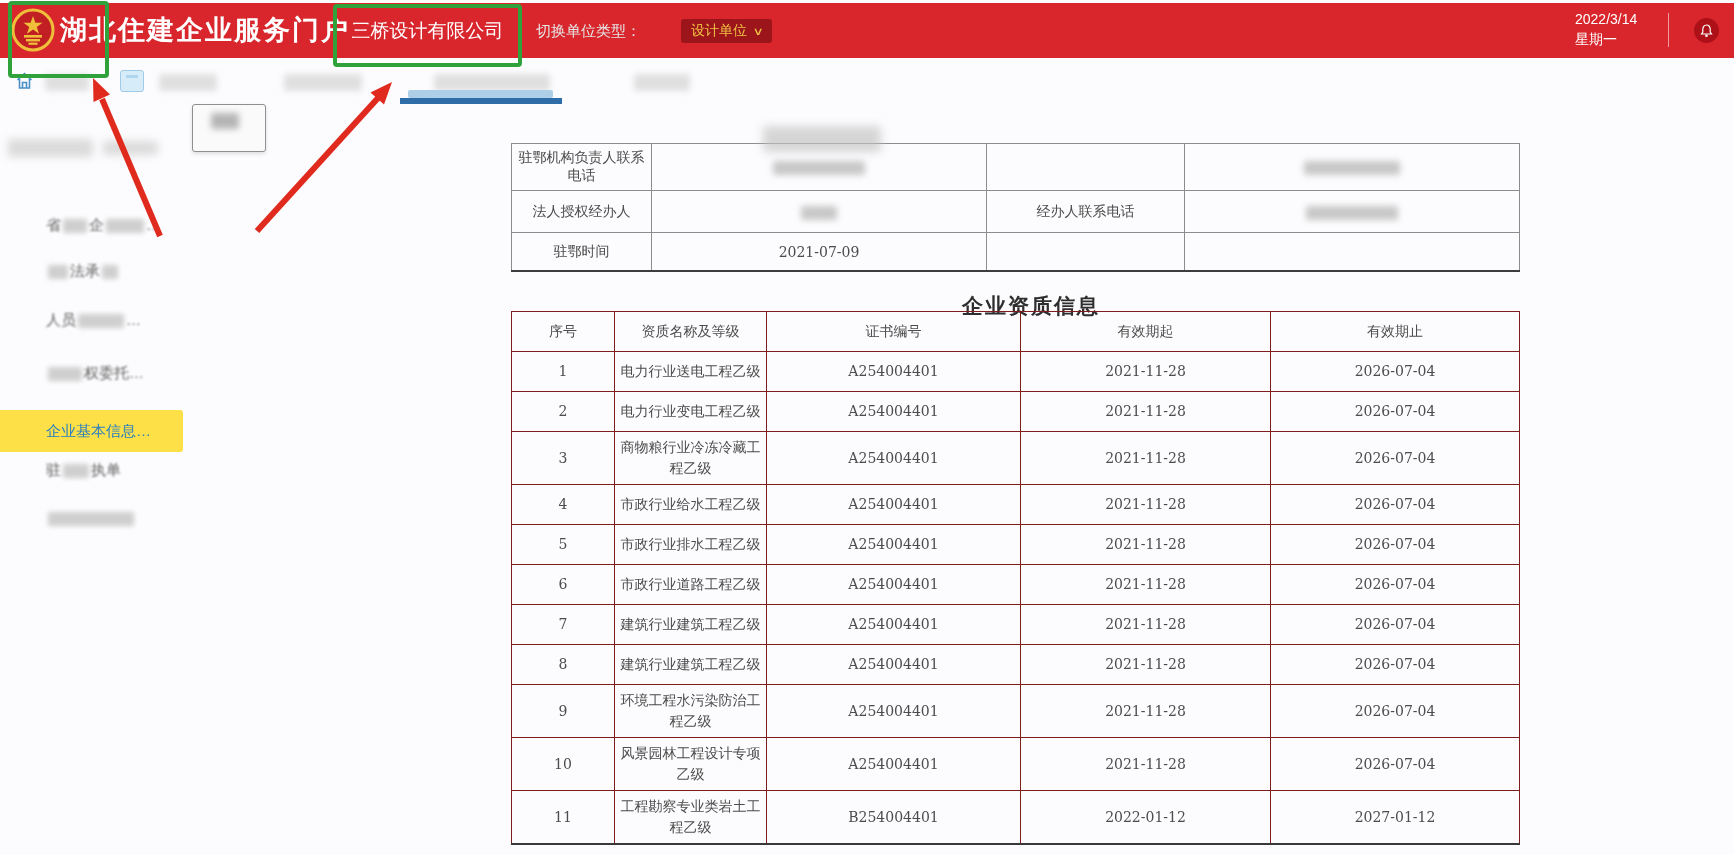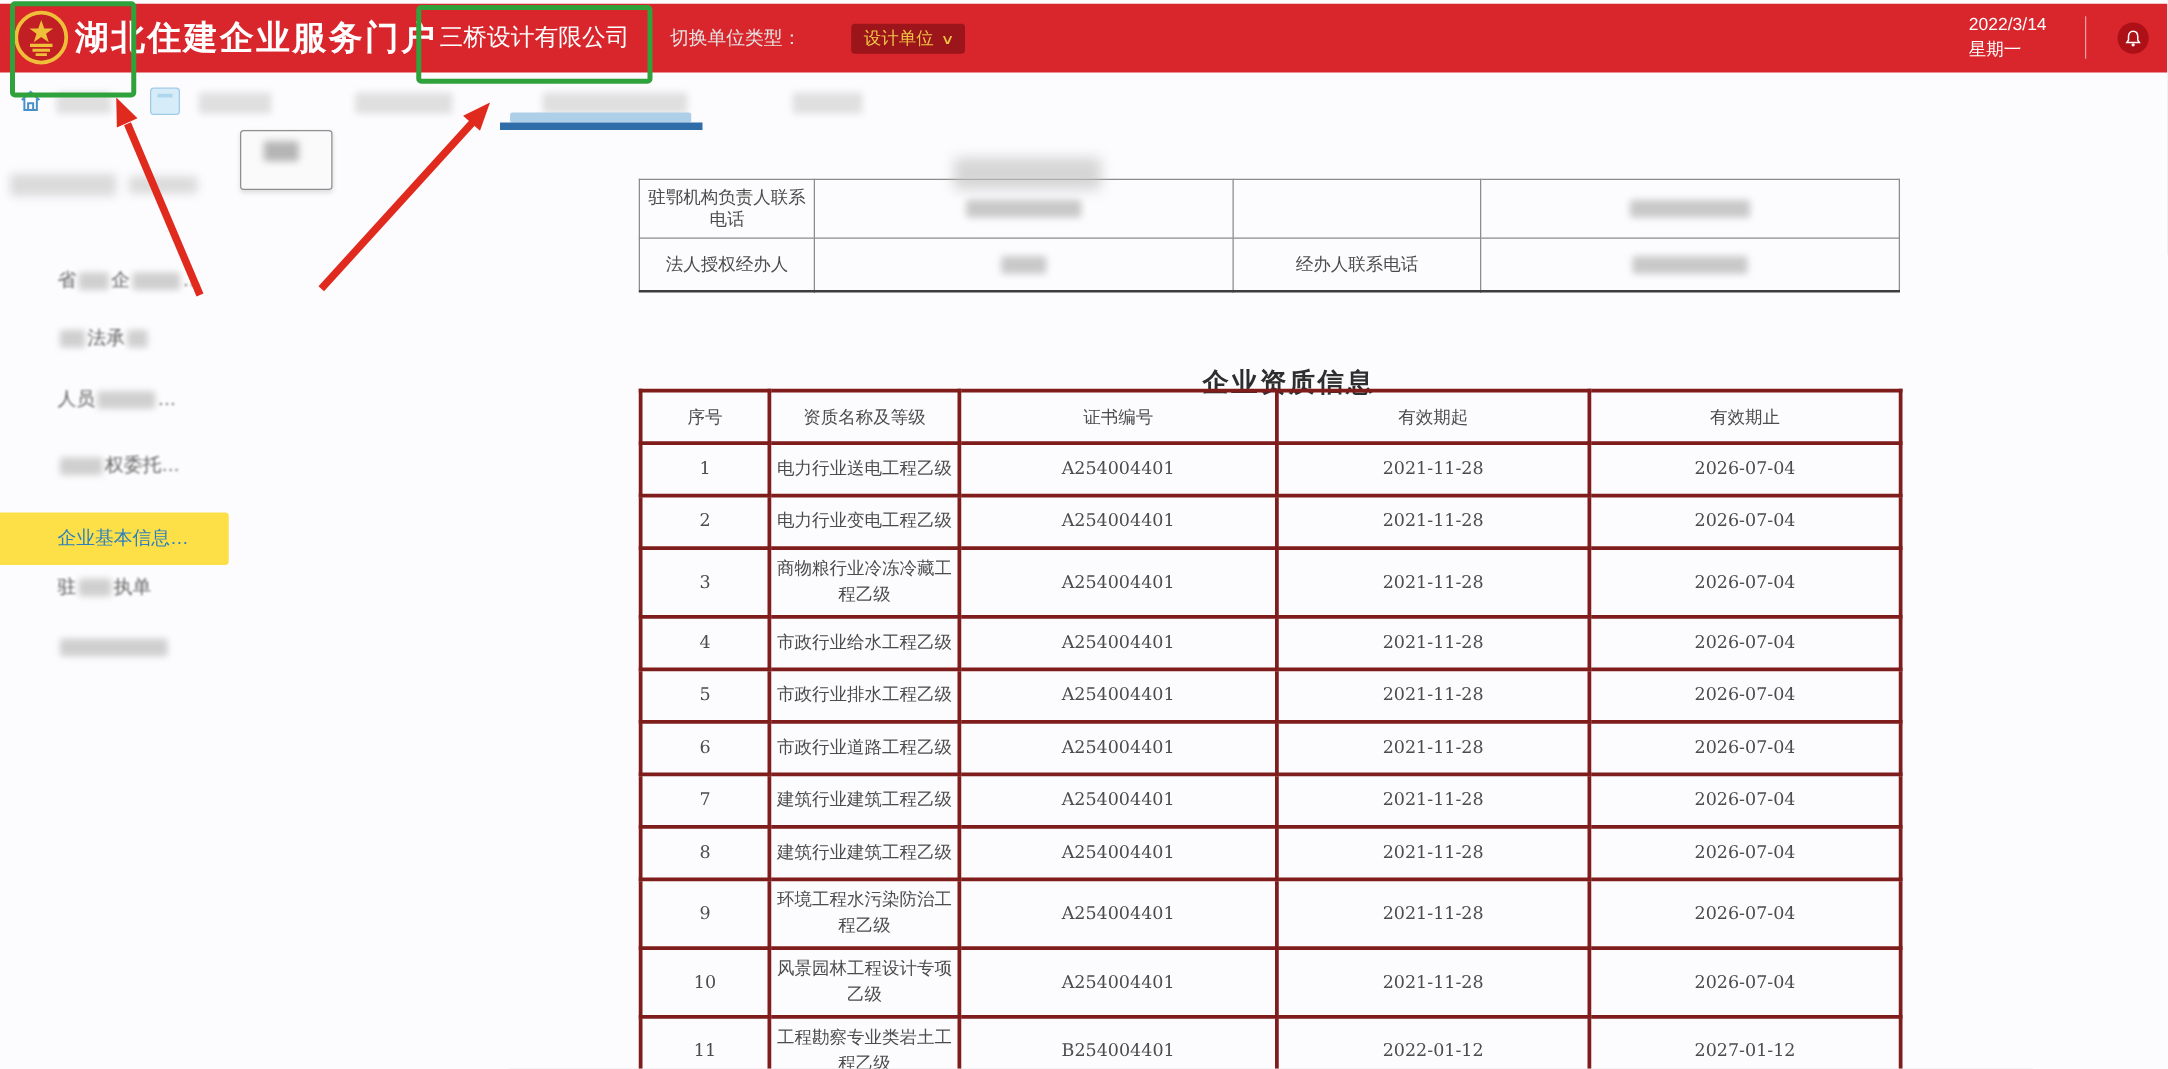--- a/index.html
+++ b/index.html
@@ -63,21 +63,21 @@
   #info-table tr:nth-child(1) td{height:38px;}
   #info-table tr:nth-child(2) td{height:33px;text-align:center;}
   #info-table tr:nth-child(3) td{height:29px;}
   #cut-blob{position:absolute;left:763px;top:126px;width:118px;height:26px;background:#c2c2c2;
         filter:blur(5px);opacity:.65;border-radius:3px;z-index:3;}
   #qual-title{position:absolute;left:511px;top:276px;width:1008px;margin:16px;text-align:center;
         font-family:"DejaVu Serif","Liberation Serif",serif;font-size:21px;font-weight:bold;
         color:#2e2e2e;letter-spacing:2px;}
   #qual-table{position:absolute;left:511px;top:311px;width:1008px;
         border:1px solid #4a4a4a;border-bottom:2px solid #383838;}
-  #qual-table th,#qual-table td{border:3px solid #7f1d1d;font-size:14px;font-weight:normal;
+  #qual-table th,#qual-table td{border:1px solid #7f1d1d;font-size:14px;font-weight:normal;
         text-align:center;vertical-align:middle;padding:5px 4px;}
   #qual-table th{height:29px;}
   #qual-table td{height:29px;line-height:21px;}
   .cellblur{display:inline-block;height:14px;background:#c8c8c8;border-radius:2px;
         filter:blur(3px);vertical-align:middle;}
   
   #annot{position:absolute;left:0;top:0;width:1734px;height:855px;pointer-events:none;z-index:9;}
 </style>
 </head>
 <body>
@@ -159,20 +159,26 @@
           <td><span class="cellblur" style="width: 92px;"></span></td>
           <td></td>
           <td><span class="cellblur" style="width: 96px;"></span></td>
         </tr>
         <tr>
           <td>法人授权经办人</td>
           <td><span class="cellblur" style="width: 36px;"></span></td>
           <td>经办人联系电话</td>
           <td><span class="cellblur" style="width: 92px;"></span></td>
         </tr>
+        <tr>
+          <td>驻鄂时间</td>
+          <td>2021-07-09</td>
+          <td></td>
+          <td></td>
+        </tr>
       </tbody>
   </table>
   <div id="cut-blob"></div>
 
   <h2 id="qual-title">企业资质信息</h2>
   <table id="qual-table">
     <colgroup>
         <col style="width:103px">
         <col style="width:152px">
         <col style="width:254px">

